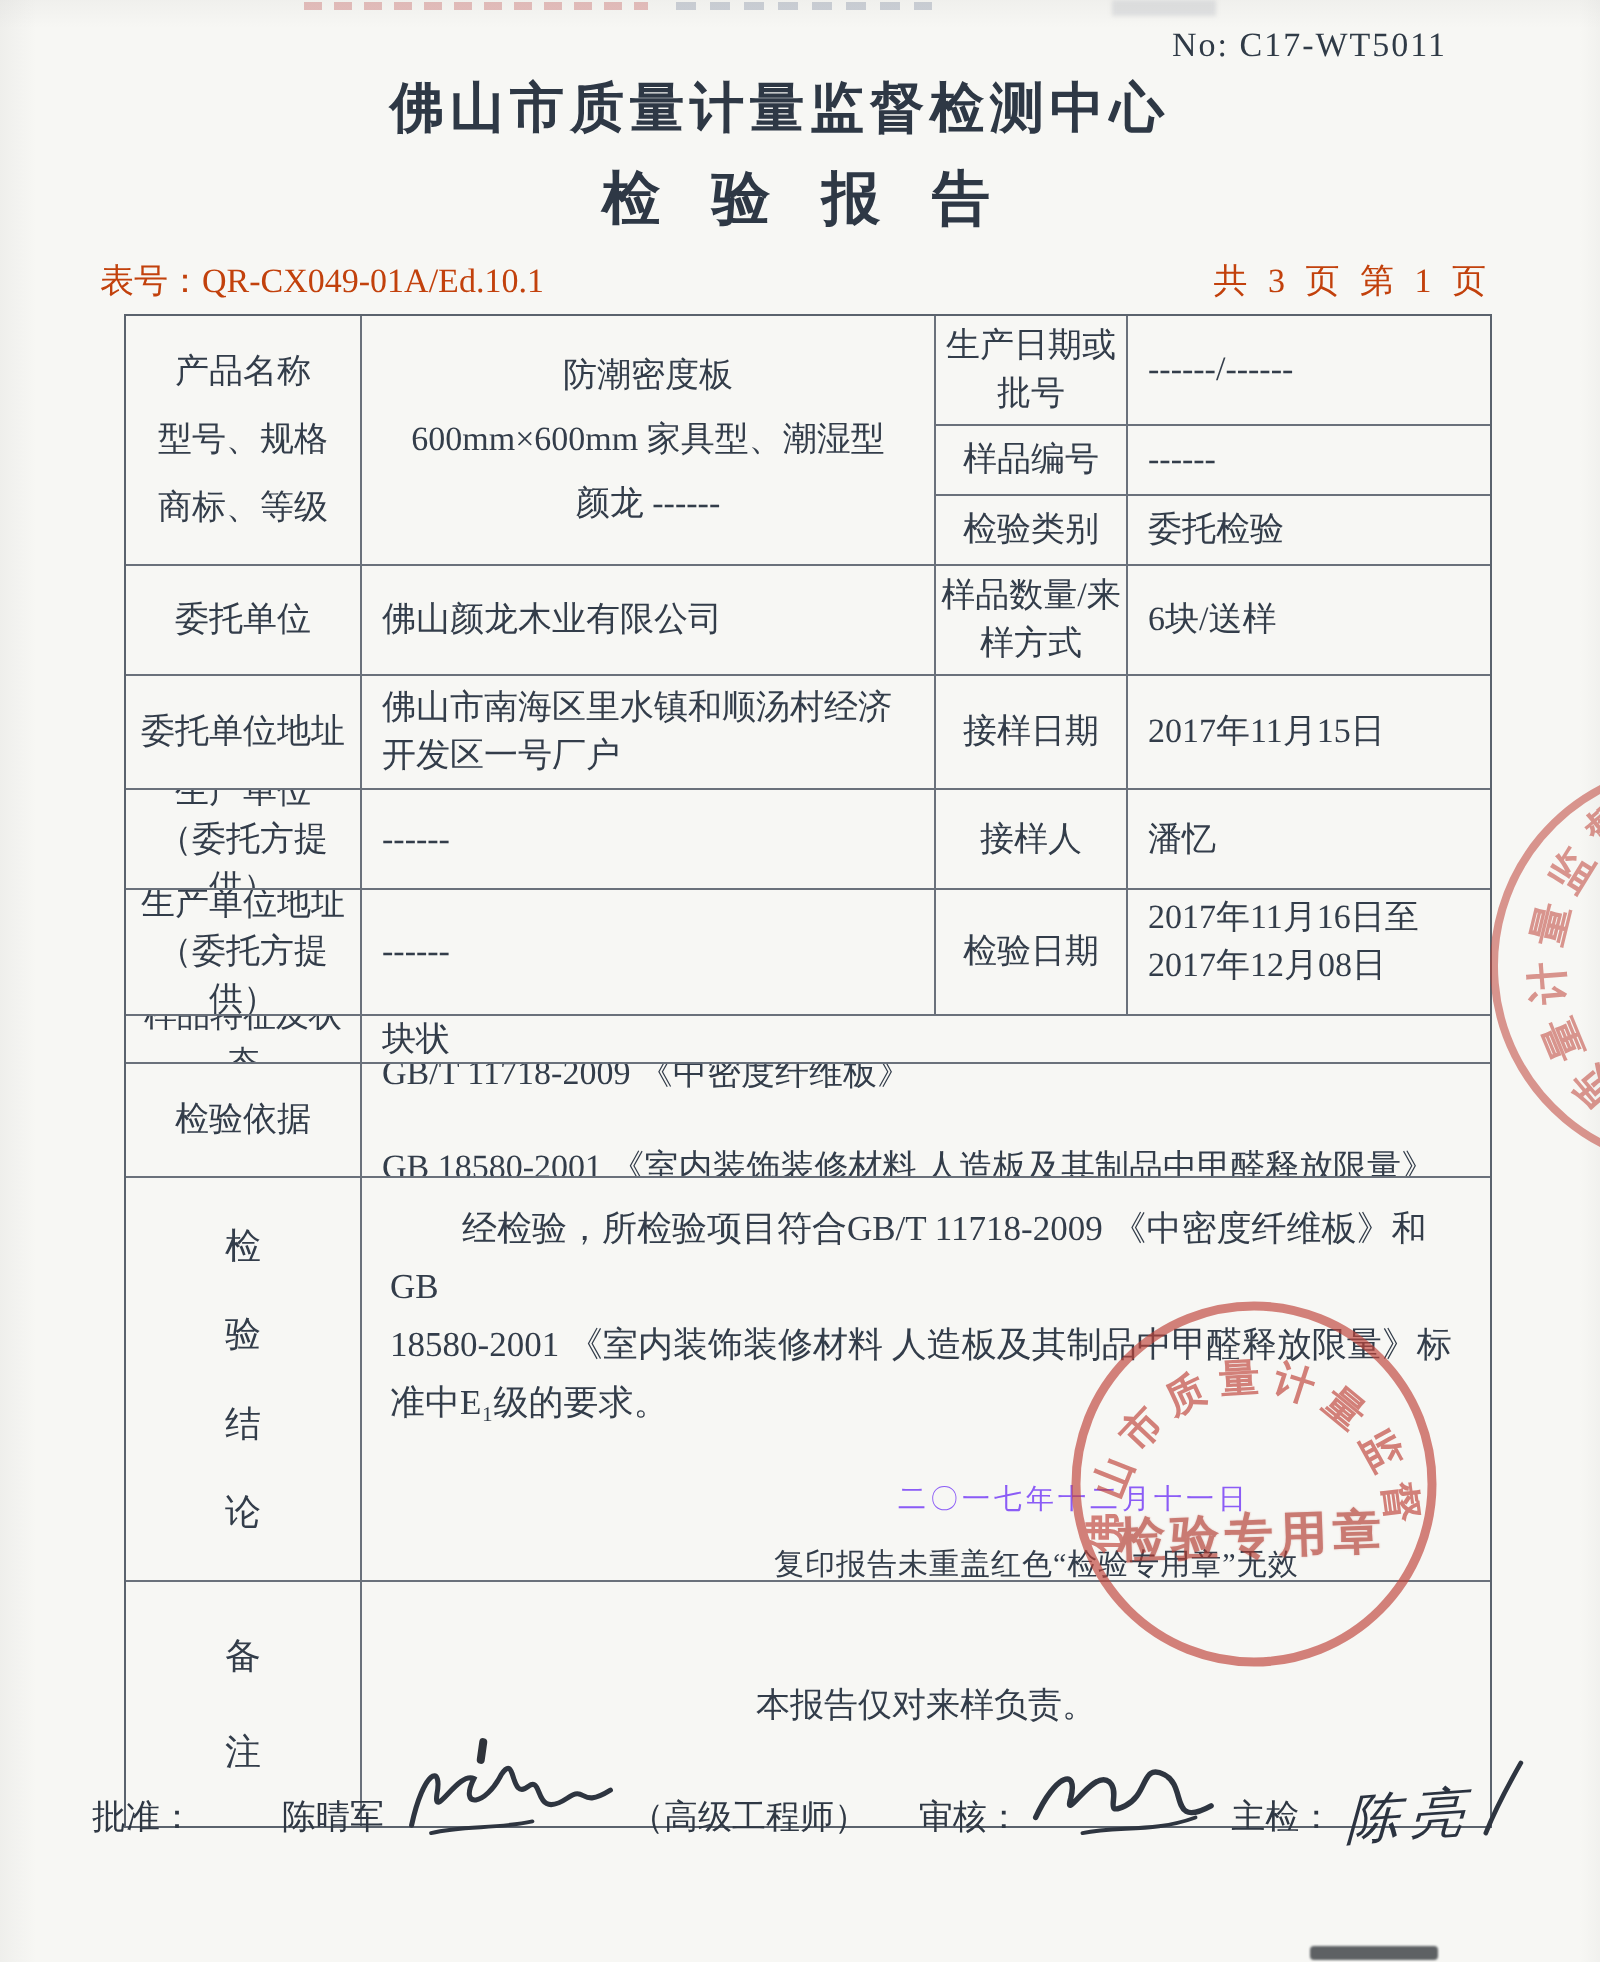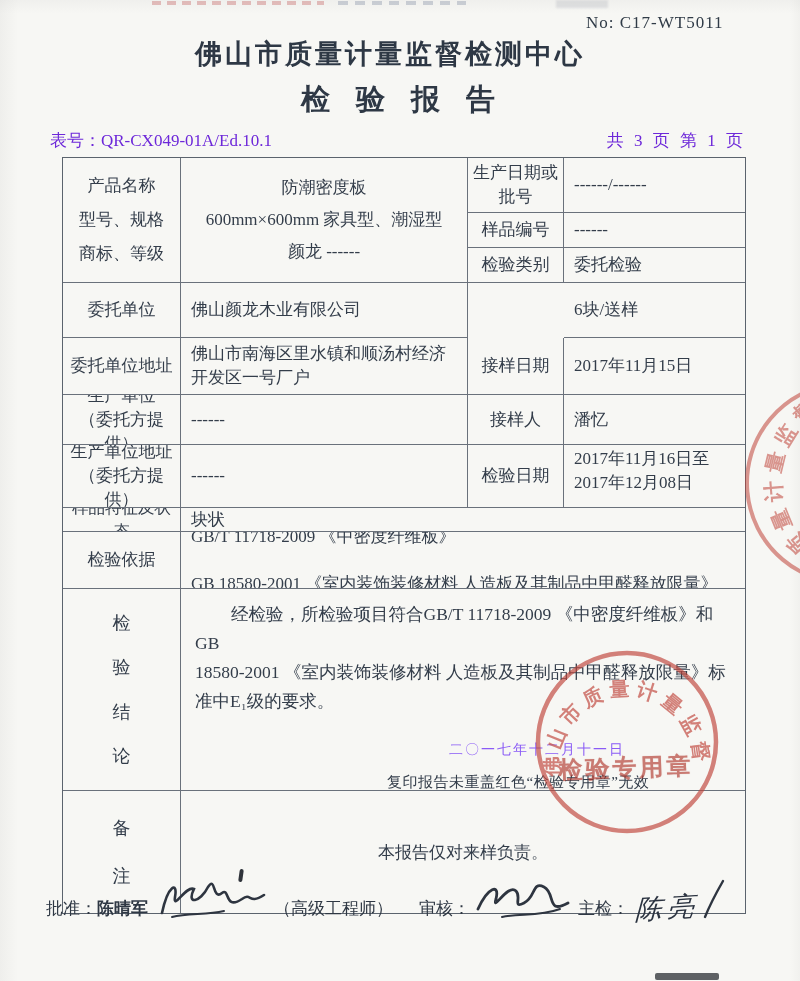--- a/index.html
+++ b/index.html
@@ -13,21 +13,21 @@
     background:linear-gradient(90deg,rgba(200,200,198,.18) 0,rgba(0,0,0,0) 18px),
                linear-gradient(180deg,rgba(210,210,208,.20) 0,rgba(0,0,0,0) 14px),
                linear-gradient(270deg,rgba(205,205,203,.15) 0,rgba(0,0,0,0) 10px);}
   
   .report-no{position:absolute;top:13px;left:586px;font-size:17px;letter-spacing:1px;color:#303b47;}
   .org-name{position:absolute;top:36px;left:0;width:780px;text-align:center;
     font-size:27px;font-weight:700;letter-spacing:3px;color:#2e3845;}
   .report-title{position:absolute;top:80px;left:0;width:796px;text-align:center;
     font-size:29px;font-weight:700;letter-spacing:26px;text-indent:26px;color:#2e3845;}
   .form-line{position:absolute;top:129px;left:50px;width:696px;display:flex;
-    justify-content:space-between;font-size:17px;color:#6d28d9;}
+    justify-content:space-between;font-size:17px;color:#c2410c;}
   .form-line .pages{letter-spacing:3px;margin-left:46px;}
   
   .edge-marks-a{position:absolute;left:152px;top:1px;width:172px;height:4px;
     background:repeating-linear-gradient(90deg,rgba(196,96,96,.38) 0 9px,transparent 9px 15px);}
   .edge-marks-b{position:absolute;left:338px;top:1px;width:128px;height:4px;
     background:repeating-linear-gradient(90deg,rgba(120,132,156,.34) 0 10px,transparent 10px 17px);}
   .edge-marks-c{position:absolute;left:556px;top:0;width:52px;height:8px;background:rgba(140,146,158,.22);filter:blur(1px);}
   .bottom-smudge{position:absolute;left:655px;top:973px;width:64px;height:7px;background:#3d4145;opacity:.82;filter:blur(.6px);border-radius:2px;}
   
   .report-table{position:absolute;left:62px;top:157px;width:682px;
@@ -58,21 +58,21 @@
   .stamp{position:absolute;left:525px;top:640px;width:204px;height:204px;opacity:.66;pointer-events:none;z-index:5;}
   .stamp svg{display:block;}
   .stamp-banner{position:absolute;left:8px;top:112px;width:186px;text-align:center;
     font-size:24px;font-weight:700;color:#b23a30;letter-spacing:3px;transform:rotate(-2deg);
     text-shadow:0 0 1px rgba(178,58,48,.5);}
   .side-stamp{position:absolute;left:737px;top:373px;width:220px;height:220px;opacity:.55;pointer-events:none;z-index:5;}
   
   .sign-row{position:absolute;left:46px;top:880px;width:720px;height:56px;
     display:flex;align-items:center;font-size:17px;color:#2f3844;}
   .sign-row .print{white-space:nowrap;}
-  .sign-row .name{font-weight:700;margin-right:4px;}
+  .sign-row .name{font-weight:400;margin-right:4px;margin-left:44px;}
   .sig-svg{margin:-18px 2px 0 2px;}
   .hand-name{font-size:27px;font-style:italic;letter-spacing:5px;color:#2b3340;
     transform:rotate(-4deg) skewX(-6deg);margin-left:6px;white-space:nowrap;}.gap-m{width:26px;}
 </style>
 </head>
 <body>
 
 <div class="page-tint"></div>
 <div class="edge-marks-a"></div>
 <div class="edge-marks-b"></div>
@@ -103,20 +103,24 @@
     <span>批号</span>
   </div>
   <div class="cell val last-col" style="grid-column:4;grid-row:1;">------/------</div>
   <div class="cell lbl" style="grid-column:3;grid-row:2;">样品编号</div>
   <div class="cell val last-col" style="grid-column:4;grid-row:2;">------</div>
   <div class="cell lbl" style="grid-column:3;grid-row:3;">检验类别</div>
   <div class="cell val last-col" style="grid-column:4;grid-row:3;">委托检验</div>
 
   <div class="cell lbl" style="grid-column:1;grid-row:4;">委托单位</div>
   <div class="cell val" style="grid-column:2;grid-row:4;">佛山颜龙木业有限公司</div>
+  <div class="cell lbl" style="grid-column:3;grid-row:4;">
+    <span>样品数量/来</span>
+    <span>样方式</span>
+  </div>
   <div class="cell val last-col" style="grid-column:4;grid-row:4;">6块/送样</div>
 
   <div class="cell lbl" style="grid-column:1;grid-row:5;">委托单位地址</div>
   <div class="cell val" style="grid-column:2;grid-row:5;">佛山市南海区里水镇和顺汤村经济开发区一号厂户</div>
   <div class="cell lbl" style="grid-column:3;grid-row:5;">接样日期</div>
   <div class="cell val last-col" style="grid-column:4;grid-row:5;">2017年11月15日</div>
 
   <div class="cell lbl" style="grid-column:1;grid-row:6;">
     <span>生产单位</span>
     <span>（委托方提供）</span>

